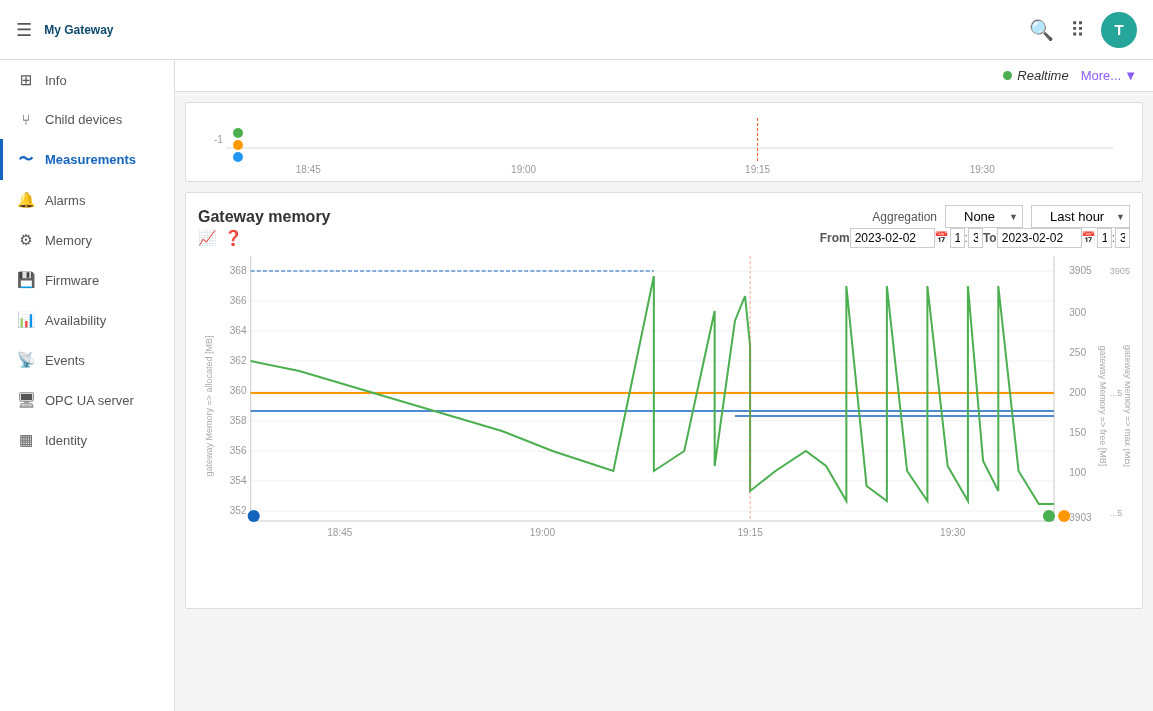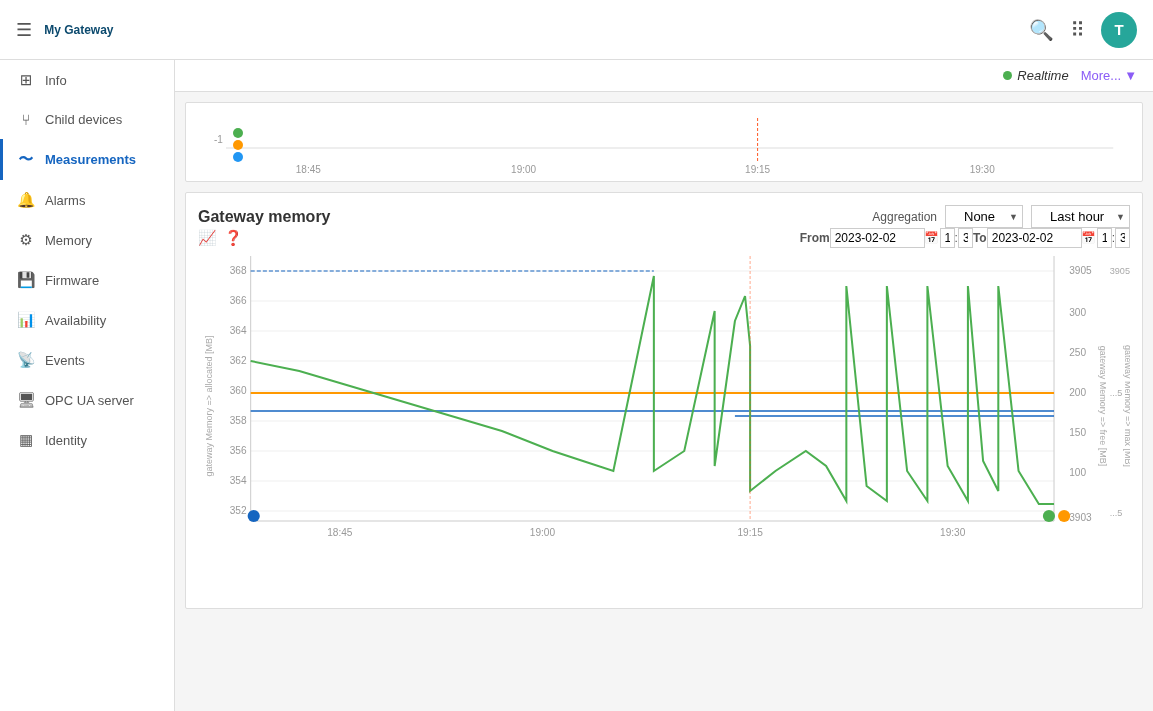--- a/index.html
+++ b/index.html
@@ -211,21 +211,21 @@
       display: flex;
       align-items: center;
       margin-left: auto;
       font-size: 12px;
     }
     .date-label { color: #555; font-weight: bold; }
     .date-input {
       border: 1px solid #ccc;
       padding: 2px 4px;
       font-size: 12px;
-      width: 95px;
+      width: 85px;
     }
     .time-sep { color: #555; }
     .time-input {
       border: 1px solid #ccc;
       padding: 2px 4px;
       font-size: 12px;
       width: 15px;
       text-align: center;
     }
     .cal-icon { color: #555; cursor: pointer; }

